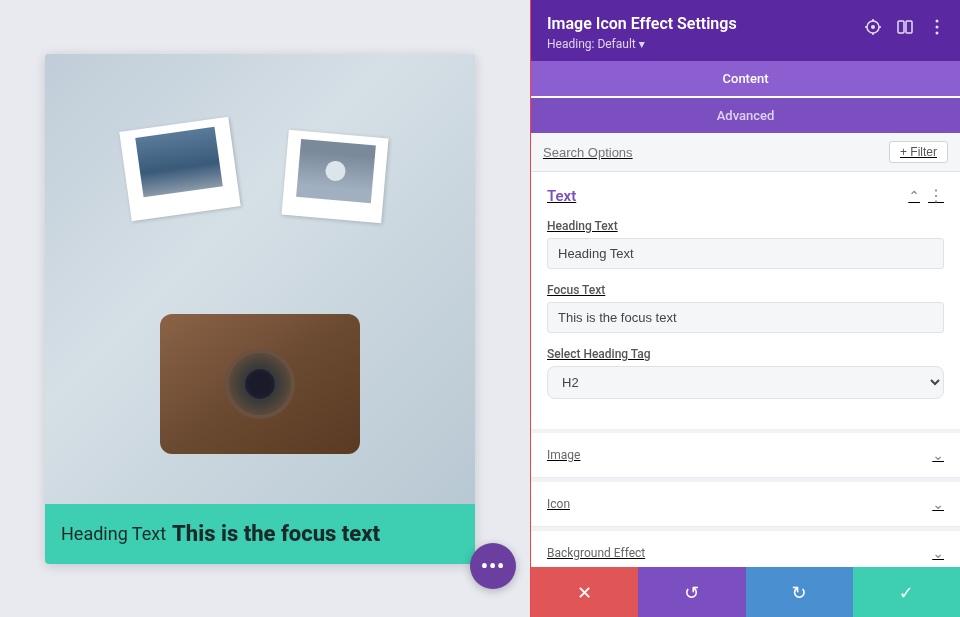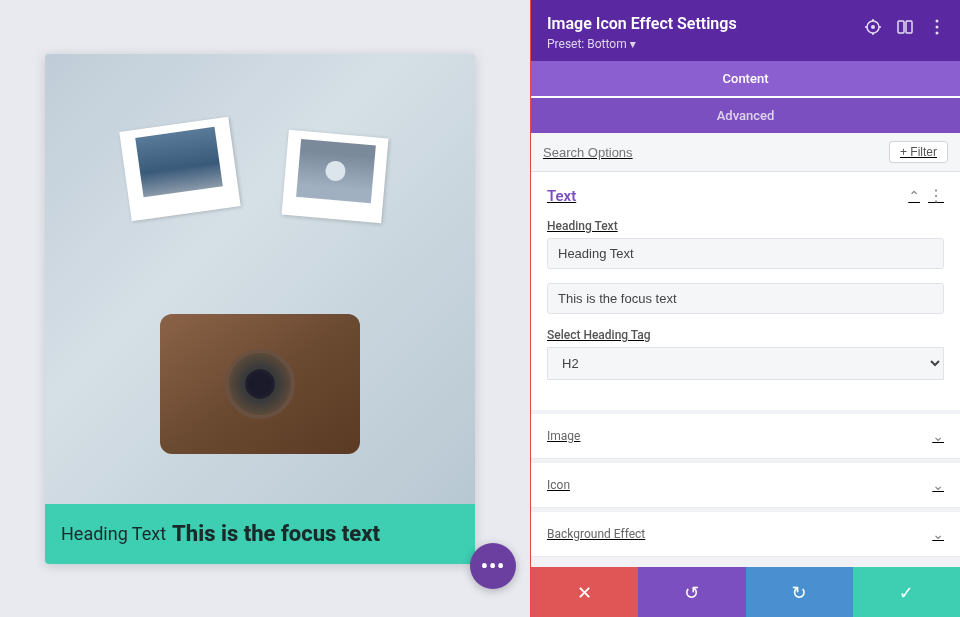--- a/index.html
+++ b/index.html
@@ -371,21 +371,21 @@
       font-size: 13px;
       color: #444;
       outline: none;
     }
 
     .field-select {
       width: 100%;
       padding: 7px 10px;
       background: #f5f6f8;
       border: 1px solid #e0e2e8;
-      border-radius: 1px;
+      border-radius: 8px;
       font-size: 13px;
       color: #444;
       outline: none;
       appearance: auto;
     }
 
     .collapsed-section {
       background: white;
       margin-bottom: 4px;
       border-bottom: 1px solid #ebebeb;
@@ -453,21 +453,21 @@
 
 <div class="fab">
   <span class="fab-dots">•••</span>
 </div>
 
 <div class="settings-panel">
 
   <div class="panel-header" style="position:relative;">
     <div class="panel-title">Image Icon Effect Settings</div>
     <div class="panel-preset">
-      <span>Preset: Bottom ▾</span>
+      <span>Heading: Default ▾</span>
     </div>
     <div class="panel-header-icons">
       <div class="header-icon">
         <svg width="16" height="16" viewBox="0 0 16 16" fill="none">
           <circle cx="8" cy="8" r="6" stroke="rgba(255,255,255,0.85)" stroke-width="1.5"></circle>
           <circle cx="8" cy="8" r="2" fill="rgba(255,255,255,0.85)"></circle>
           <line x1="8" y1="2" x2="8" y2="0" stroke="rgba(255,255,255,0.85)" stroke-width="1.5"></line>
           <line x1="8" y1="14" x2="8" y2="16" stroke="rgba(255,255,255,0.85)" stroke-width="1.5"></line>
           <line x1="2" y1="8" x2="0" y2="8" stroke="rgba(255,255,255,0.85)" stroke-width="1.5"></line>
           <line x1="14" y1="8" x2="16" y2="8" stroke="rgba(255,255,255,0.85)" stroke-width="1.5"></line>
@@ -510,20 +510,21 @@
           <span class="chevron-icon">⌃</span>
           <span class="more-icon">⋮</span>
         </div>
       </div>
       <div class="section-body">
         <div class="field-group">
           <div class="field-label">Heading Text</div>
           <input class="field-input" type="text" value="Heading Text" style="">
         </div>
         <div class="field-group">
+          <div class="field-label">Focus Text</div>
           <input class="field-input" type="text" value="This is the focus text" style="">
         </div>
         <div class="field-group">
           <div class="field-label">Select Heading Tag</div>
           <select class="field-select">
             <option>H1</option>
             <option selected="">H2</option>
             <option>H3</option>
             <option>H4</option>
             <option>H5</option>

